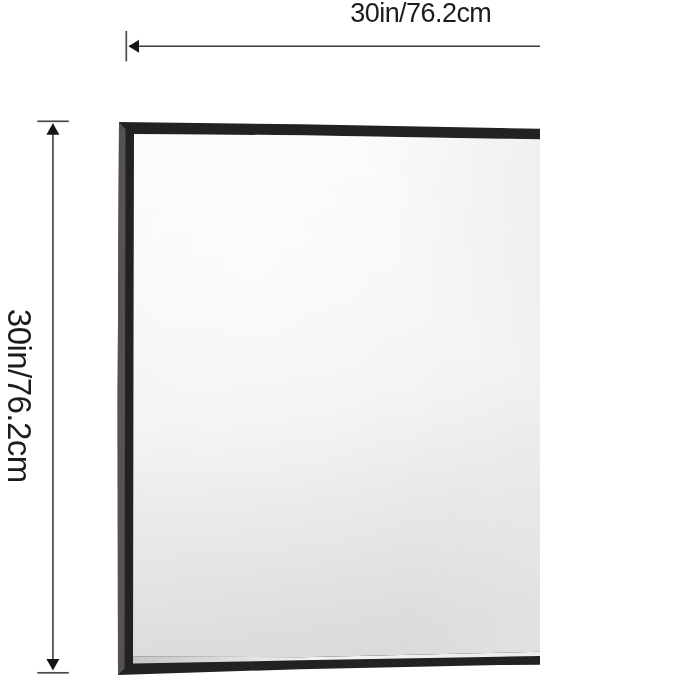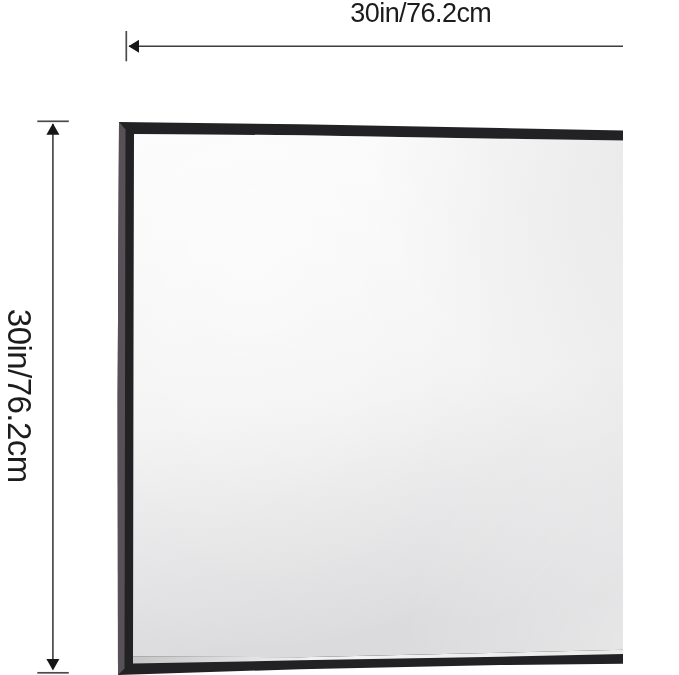--- a/index.html
+++ b/index.html
@@ -1,16 +1,16 @@
 <!DOCTYPE html>
 <html><head>
 <meta charset="utf-8">
 <style>
   html,body{margin:0;padding:0;background:#ffffff;}
-  #stage{position:relative;width:623px;height:675px;overflow:hidden;background:#ffffff;
+  #stage{position:relative;width:540px;height:675px;overflow:hidden;background:#ffffff;
          font-family:"Liberation Sans", sans-serif;}
   svg{display:block;}
 </style>
 </head>
 <body>
 <div id="stage">
 <svg width="679" height="675" viewBox="0 0 679 675" xmlns="http://www.w3.org/2000/svg">
   <defs>
     <linearGradient id="glassV" x1="0" y1="0" x2="0.15" y2="1">
       <stop offset="0" stop-color="#fafafa"></stop>

